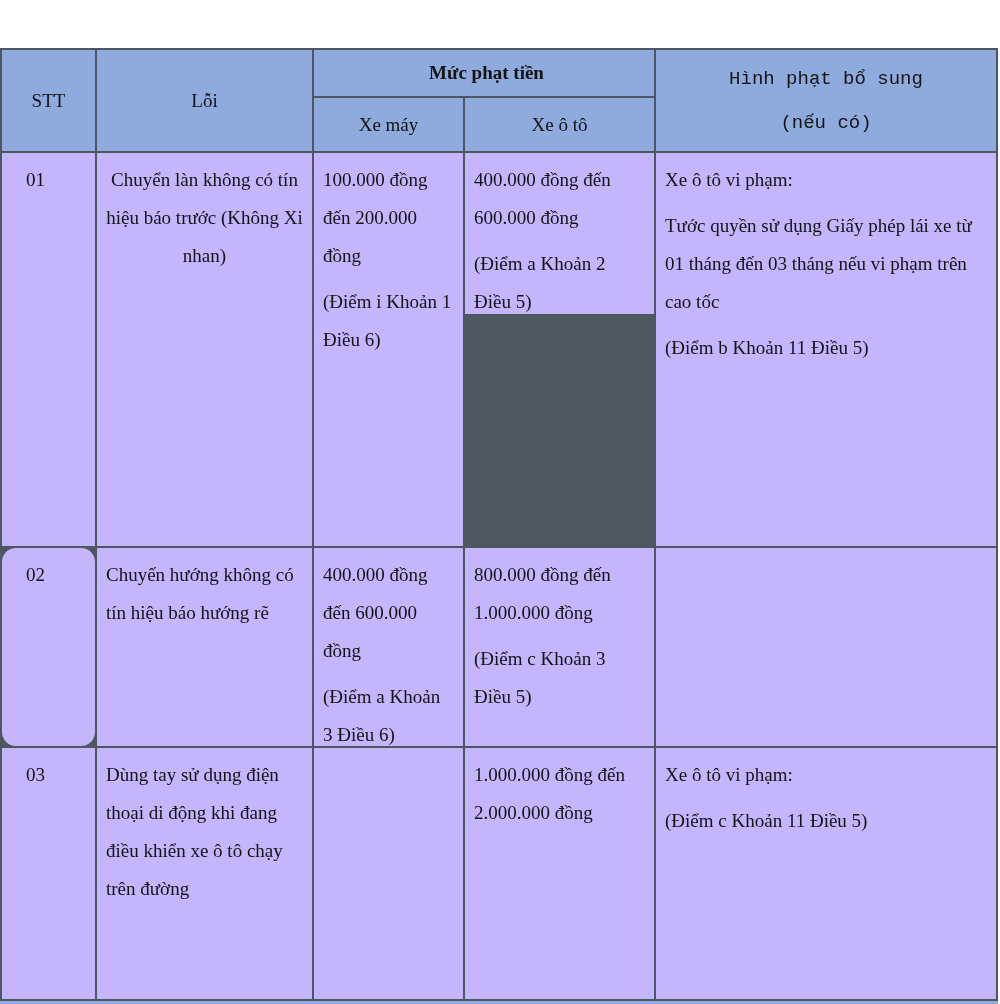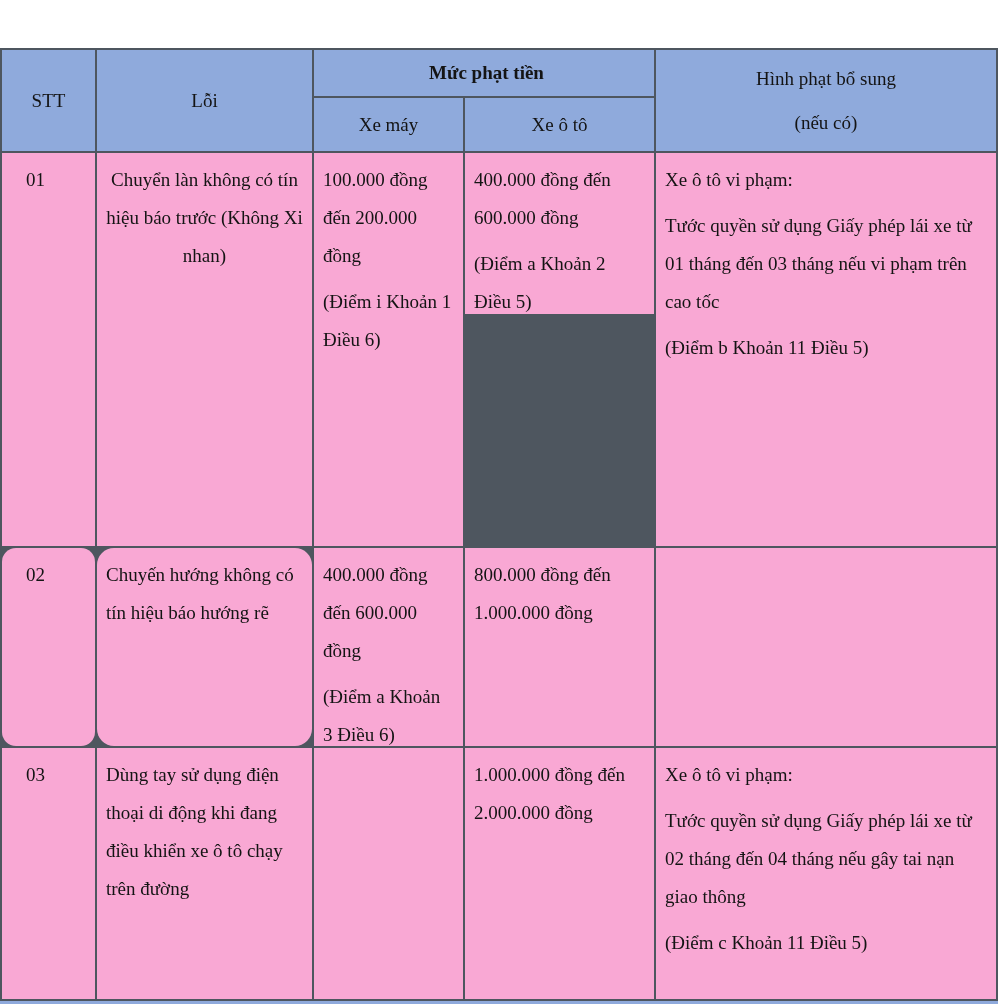--- a/index.html
+++ b/index.html
@@ -6,47 +6,47 @@
   body{width:1000px;height:1004px;position:relative;overflow:hidden;
        font-family:"Liberation Serif","DejaVu Serif",serif;color:#141414;}
   .tbl{
     position:absolute;left:0;top:48px;width:998px;
     display:grid;
     grid-template-columns:93px 215px 149px 189px 1fr;
     grid-template-rows:46px 53px 161px 230px 198px 251px;
     gap:2px;padding:2px;box-sizing:border-box;
     background:#4e565f;
   }
-  .cell{background:#f9a8d4;font-size:19px;line-height:38px;
+  .cell{background:#c4b5fd;font-size:19px;line-height:38px;
         padding:8px 9px;overflow:hidden;}
   .cell p{margin:0 0 8px 0;}
   .hd{background:#8faadc;display:flex;flex-direction:column;
       justify-content:center;align-items:center;text-align:center;
       padding:2px 6px;}
   .hd p{margin:3px 0;}
   .bold{font-weight:bold;padding-left:11px;}
   .center{text-align:center;}
   .stt-cell{padding-left:24px;}
   
   .h-stt {grid-area:1/1/3/2;}
   .h-loi {grid-area:1/2/3/3;text-align:right;}
   .h-muc {grid-area:1/3/2/5;}
   .h-xemay {grid-area:2/3/3/4;}
   .h-xeoto {grid-area:2/4/3/5;}
-  .h-hinh {grid-area:1/5/3/6;}
+  .h-hinh {grid-area:1/5/3/6;font-family:Liberation Mono, monospace;}
   
   .r1-stt {grid-area:3/1/5/2;}
   .r1-loi {grid-area:3/2/5/3;}
   .r1-xemay {grid-area:3/3/5/4;}
   .r1-xeoto-a {grid-area:3/4/4/5;}
   .r1-xeoto-b {grid-area:4/4/5/5;}
   .r1-hinh {grid-area:3/5/5/6;}
   
   .r2-stt {grid-area:5/1/6/2;border-radius:14px;}
-  .r2-loi {grid-area:5/2/6/3;border-radius:17px;}
+  .r2-loi {grid-area:5/2/6/3;}
   .r2-xemay {grid-area:5/3/6/4;}
   .r2-xeoto {grid-area:5/4/6/5;}
   .r2-hinh {grid-area:5/5/6/6;}
   
   .r3-stt {grid-area:6/1/7/2;}
   .r3-loi {grid-area:6/2/7/3;}
   .r3-xemay {grid-area:6/3/7/4;}
   .r3-xeoto {grid-area:6/4/7/5;}
   .r3-hinh {grid-area:6/5/7/6;}
   .next-row-strip{
@@ -104,34 +104,34 @@
   </div>
   <div class="cell r2-loi">
     <p>Chuyến hướng không có tín hiệu báo hướng rẽ</p>
   </div>
   <div class="cell r2-xemay">
     <p>400.000 đồng đến 600.000 đồng</p>
     <p>(Điểm a Khoản 3 Điều 6)</p>
   </div>
   <div class="cell r2-xeoto">
     <p>800.000 đồng đến 1.000.000 đồng</p>
+    <p>(Điểm c Khoản 3 Điều 5)</p>
   </div>
   <div class="cell r2-hinh"></div>
 
   <div class="cell stt-cell r3-stt">
     <p>03</p>
   </div>
   <div class="cell r3-loi">
     <p>Dùng tay sử dụng điện thoại di động khi đang điều khiển xe ô tô chạy trên đường</p>
   </div>
   <div class="cell r3-xemay"></div>
   <div class="cell r3-xeoto">
     <p>1.000.000 đồng đến 2.000.000 đồng</p>
   </div>
   <div class="cell r3-hinh">
     <p>Xe ô tô vi phạm:</p>
-    <p>Tước quyền sử dụng Giấy phép lái xe từ 02 tháng đến 04 tháng nếu gây tai nạn giao thông</p>
     <p>(Điểm c Khoản 11 Điều 5)</p>
   </div>
 
 </div>
 
 <div class="next-row-strip"></div>
 
 </body></html>

